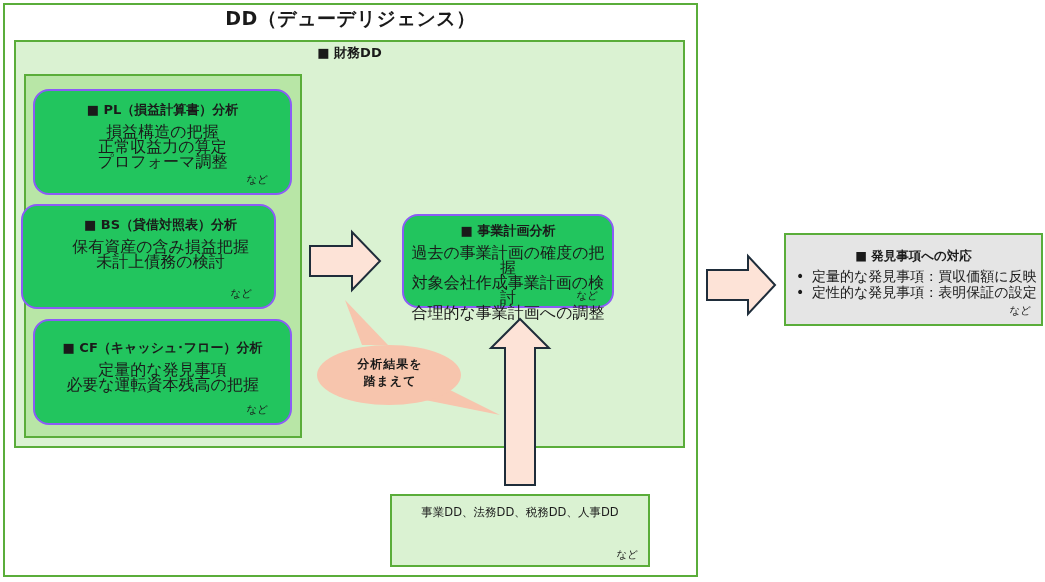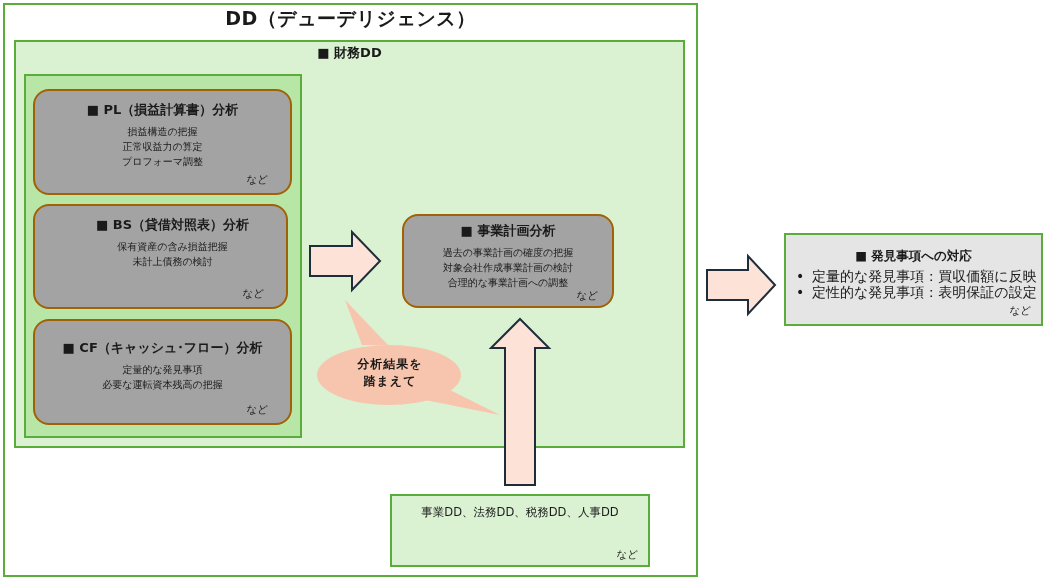--- a/index.html
+++ b/index.html
@@ -4,26 +4,26 @@
 <style>
   html, body { margin: 0; padding: 0; background: #ffffff; }
   body { width: 1045px; height: 582px; position: relative; overflow: hidden;
          font-family: "DejaVu Sans", sans-serif; color: #1a1a1a; }
   .abs { position: absolute; box-sizing: border-box; }
   .outer { left: 3px; top: 3px; width: 695px; height: 574px; border: 2px solid #5aad3a; background: #ffffff; }
   .outer-title { left: 3px; top: 6px; width: 695px; text-align: center; font-size: 19px; font-weight: bold; letter-spacing: 0.5px; }
   .fin { left: 14px; top: 40px; width: 671px; height: 408px; border: 2px solid #5aad3a; background: #daf2d2; }
   .fin-title { left: 14px; top: 44px; width: 671px; text-align: center; font-size: 13px; font-weight: bold; }
   .left-group { left: 24px; top: 74px; width: 278px; height: 364px; border: 2px solid #5aad3a; background: #b8e6a6; }
-  .card { border: 2px solid #a16207; background: #a3a3a3; border-radius: 16px; text-align: center; }
+  .card { border: 2px solid #8b5cf6; background: #22c55e; border-radius: 16px; text-align: center; }
   .card .title { font-weight: bold; font-size: 13px; margin-top: 10px; }
-  .card .lines { font-size: 10px; line-height: 15px; margin-top: 5px; }
+  .card .lines { font-size: 16px; line-height: 15px; margin-top: 5px; }
   .card .nado { position: absolute; right: 22px; bottom: 6px; font-size: 10.5px; }
   .pl { left: 33px; top: 89px; width: 259px; height: 106px; }
-  .bs { left: 33px; top: 204px; width: 255px; height: 105px; padding-left: 24px; }
+  .bs { left: 21px; top: 204px; width: 255px; height: 105px; padding-left: 24px; }
   .cf { left: 33px; top: 319px; width: 259px; height: 106px; }
   .cf .title { margin-top: 18px; }
   .biz { left: 390px; top: 214px; width: 212px; height: 94px; margin-left: 12px; }
   .biz .title { margin-top: 6px; }
   .biz .lines { margin-top: 5px; }
   .biz .nado { right: 14px; bottom: 3px; }
   .finding { left: 784px; top: 233px; width: 259px; height: 93px; border: 2px solid #5aad3a; background: #e5e5e5; }
   .finding .title { font-weight: bold; font-size: 12.5px; text-align: center; margin-top: 13px; }
   .finding ul { list-style: none; margin: 3px 0 0 0; padding: 0 0 0 10px; font-size: 14px; line-height: 16px; }
   .finding ul li::before { content: "•"; display: inline-block; width: 16px; }

